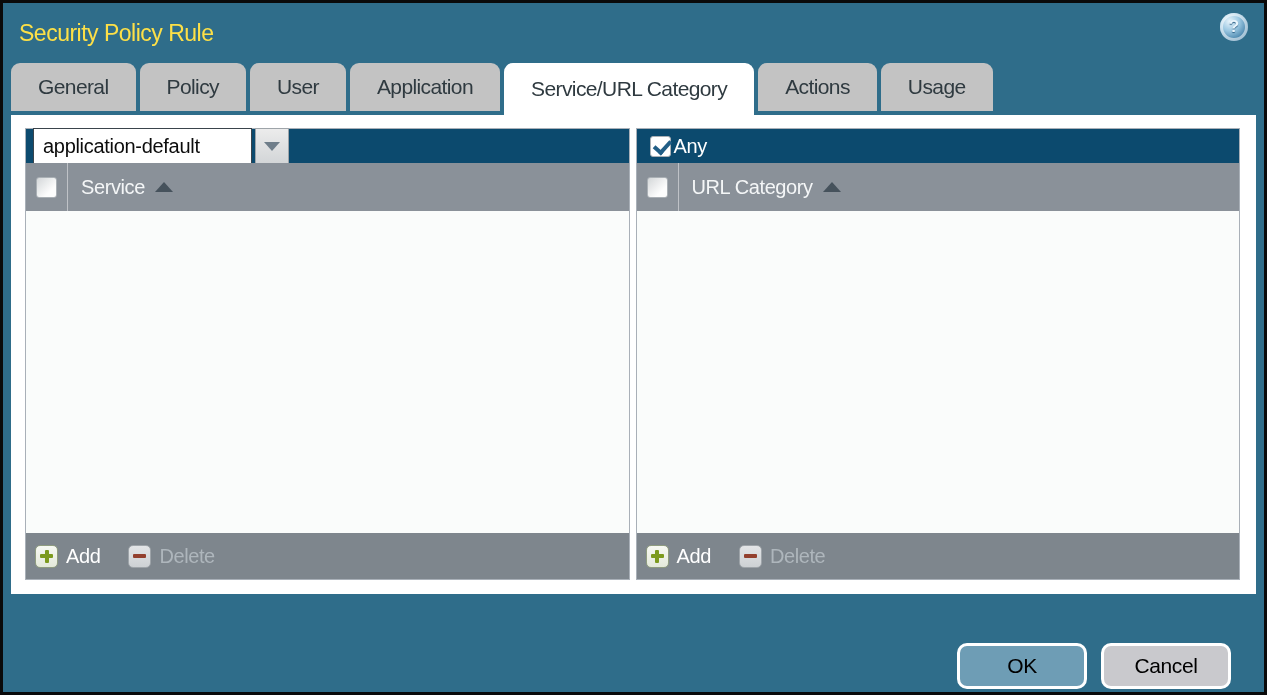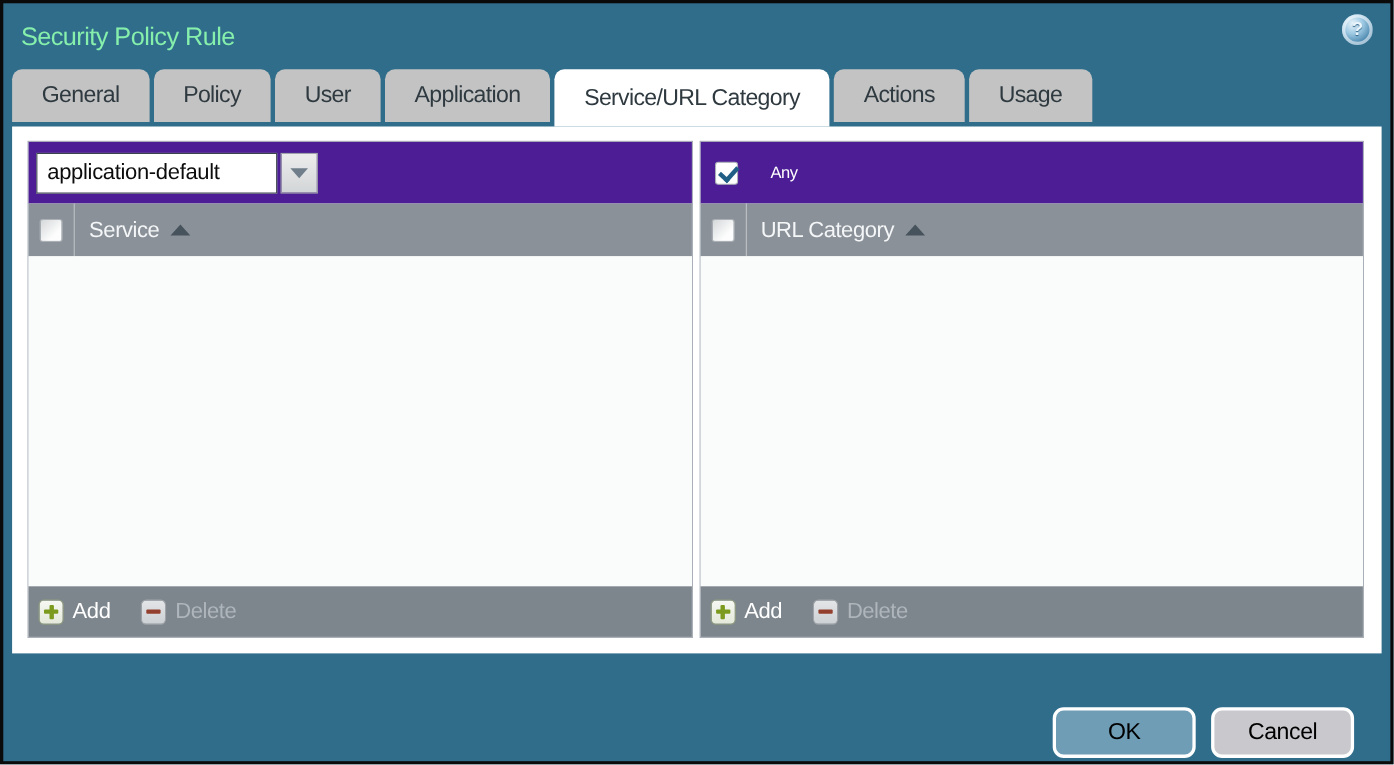--- a/index.html
+++ b/index.html
@@ -15,21 +15,21 @@
   }
 
   
   .titlebar {
     height: 60px;
     display: flex; align-items: center;
     padding: 0 16px;
     position: relative;
   }
   .title {
-    color: #86efac;
+    color: #fde047;
     font-size: 23px;
     letter-spacing: -0.5px;
     font-weight: 400;
   }
   .help-icon {
     position: absolute; right: 16px; top: 10px;
     width: 28px; height: 28px;
     border-radius: 50%;
     background: radial-gradient(circle at 35% 30%, #e8f4fb 0%, #9cc8e2 35%, #3c7ba4 75%, #2b5f85 100%);
     box-shadow: inset 0 0 0 3px rgba(255,255,255,0.55);
@@ -69,22 +69,22 @@
     padding: 13px 16px 14px 14px;
     display: flex; gap: 6px;
   }
   .panel {
     flex: 1;
     border: 1px solid #A9B0B8;
     display: flex; flex-direction: column;
     min-width: 0;
   }
   .panel-toolbar {
-    height: 56px;
-    background: #4c1d95;
+    height: 34px;
+    background: #0c4a6e;
     display: flex; align-items: center;
     padding: 0 7px;
     flex: none;
   }
   .panel-header {
     height: 48px;
     background: #8A9199;
     display: flex; align-items: center;
     flex: none;
   }
@@ -161,21 +161,21 @@
     margin-left: 13px;
   }
   .tri-up {
     width: 0; height: 0;
     margin-left: 10px;
     border-left: 9px solid transparent;
     border-right: 9px solid transparent;
     border-bottom: 10px solid #46525C;
   }
   .any-row { display: flex; align-items: center; padding-left: 6px; cursor: pointer; }
-  .any-label { color: #fff; font-size: 15px; letter-spacing: -0.4px; margin-left: 30px; }
+  .any-label { color: #fff; font-size: 20px; letter-spacing: -0.4px; margin-left: 3px; }
 
   
   .bar-btn { display: flex; align-items: center; gap: 8px; cursor: pointer; }
   .bar-btn.disabled { cursor: default; }
   .sq-icon {
     width: 23px; height: 23px;
     border-radius: 5px;
     position: relative;
     flex: none;
   }

